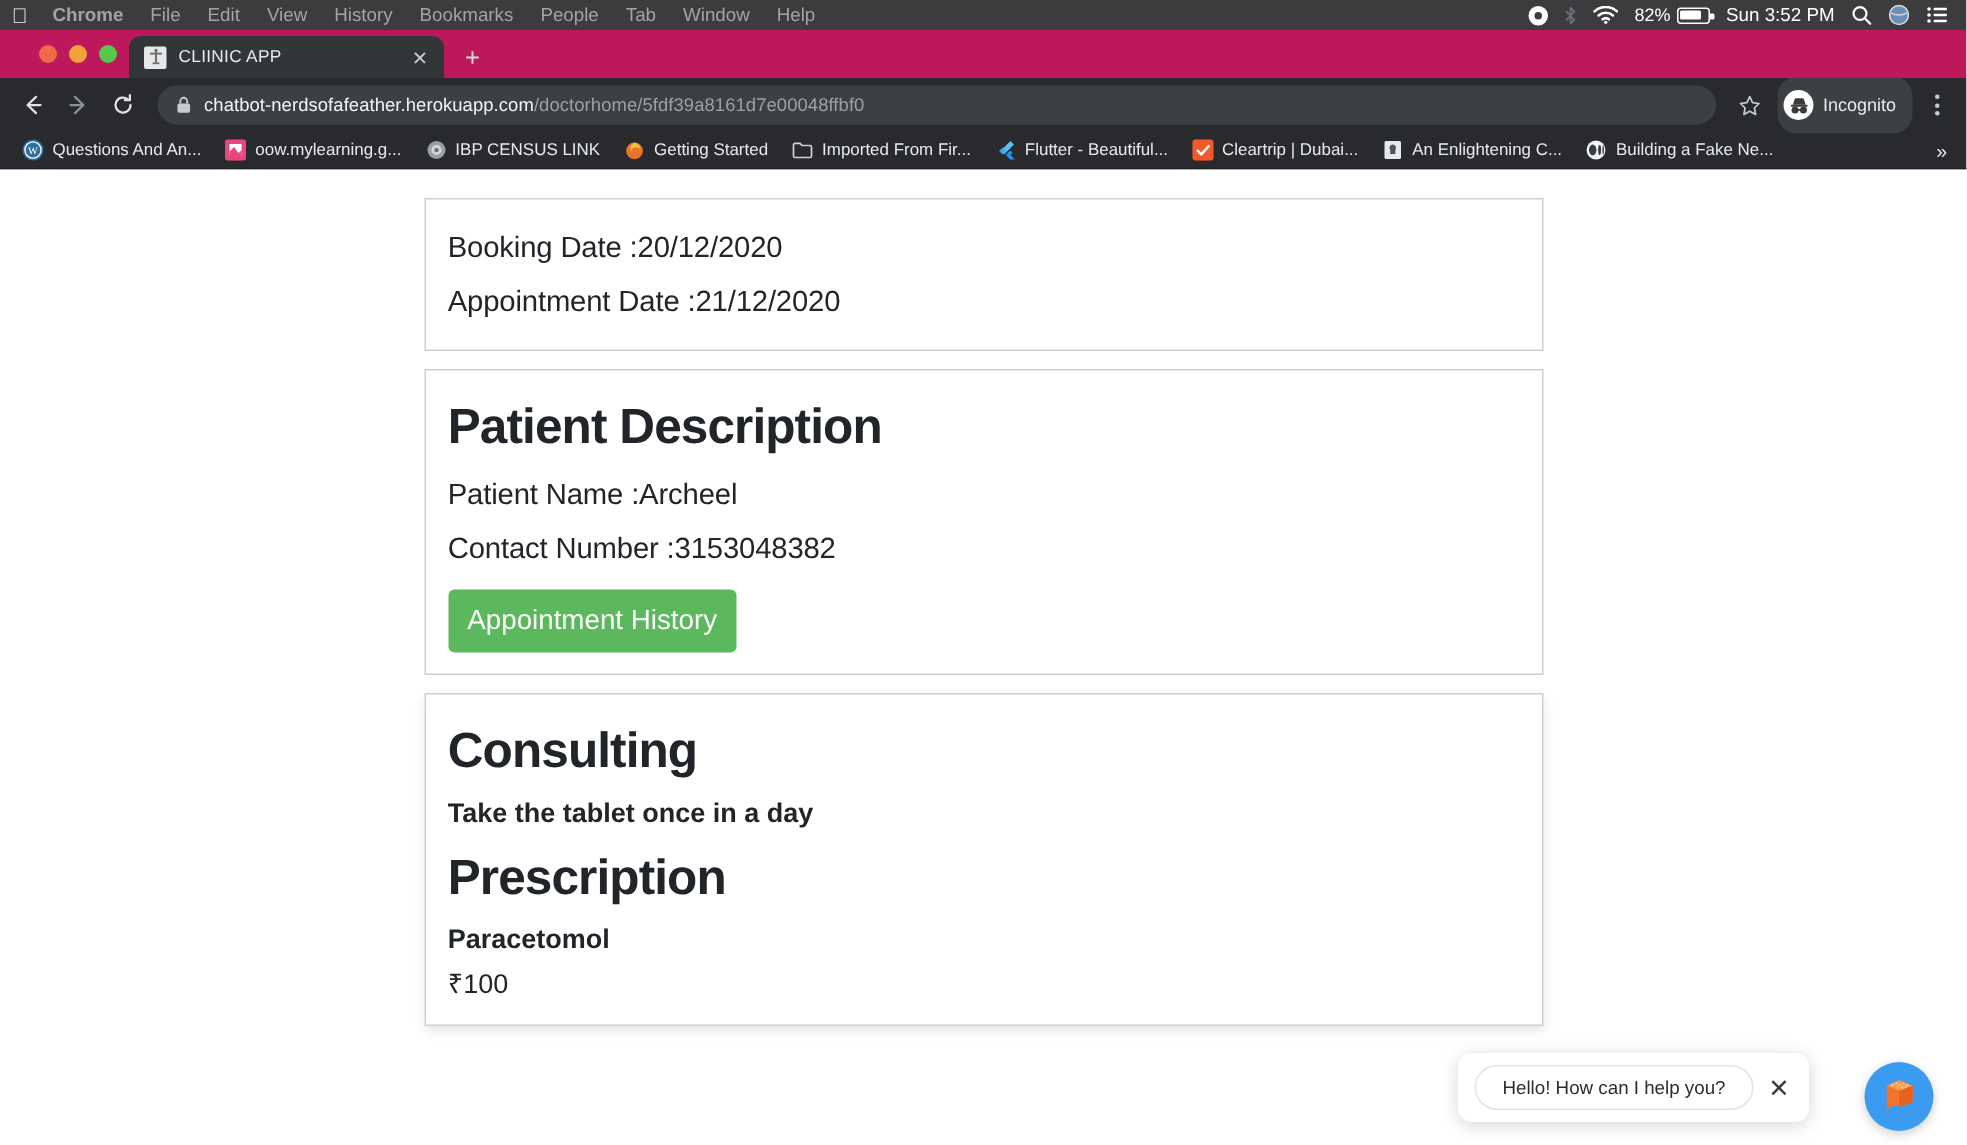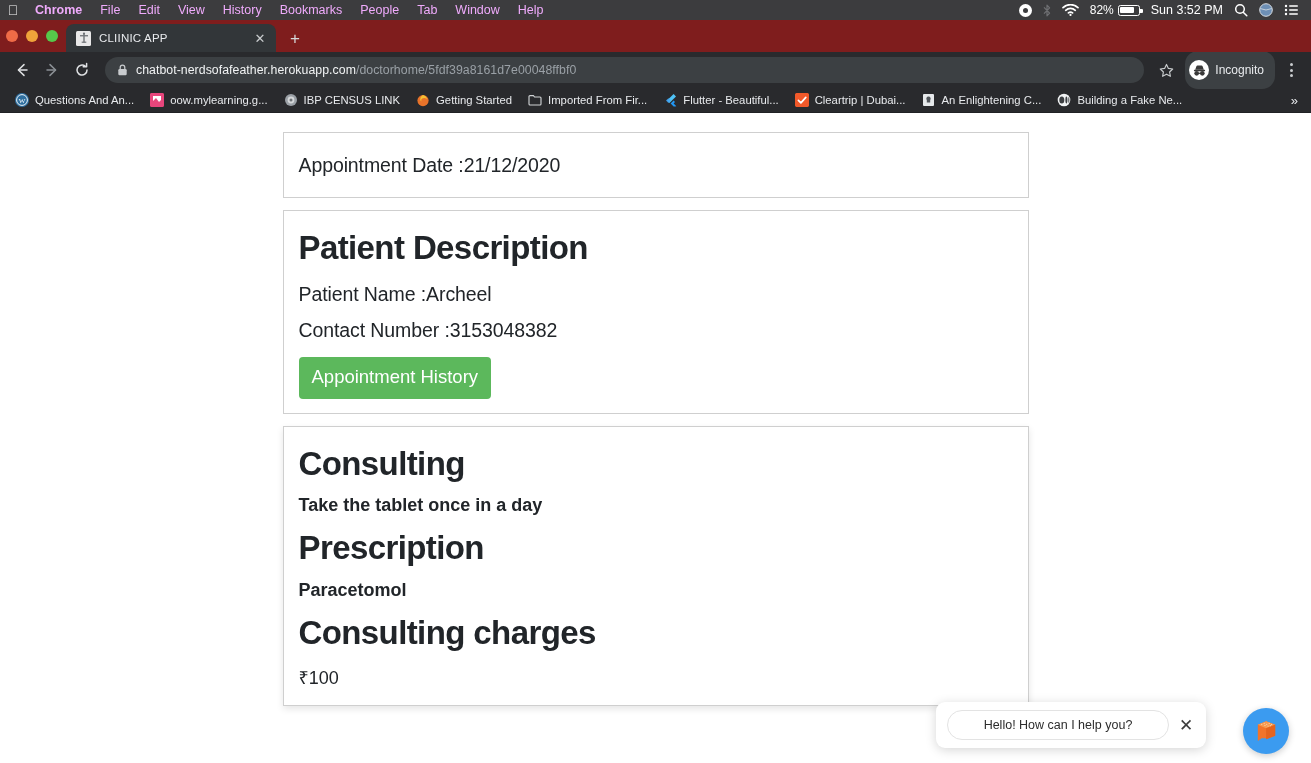--- a/index.html
+++ b/index.html
@@ -18,21 +18,21 @@
     display:flex; align-items:center;
     color:#ffffff;
     font-size:12.5px;
     padding:0 8px 0 0;
     position:relative;
   }
   .apple-logo {
     width:26px; display:flex; align-items:center; justify-content:center;
     font-size:14px; line-height:1; color:#f2f2f2;
   }
-  .menu-item { padding:0 9px; white-space:nowrap; font-size:12.5px; color:#f0abfc; }
+  .menu-item { padding:0 9px; white-space:nowrap; font-size:12.5px; color:#a3a3a3; }
   .menu-item.bold { font-weight:bold; }
   .menubar-right {
     margin-left:auto; display:flex; align-items:center; gap:11px; padding-right:4px;
   }
   .mb-icon { display:flex; align-items:center; justify-content:center; color:#ffffff; }
   .dot-rec {
     width:13px; height:13px; border-radius:50%;
     background:#ffffff; position:relative;
   }
   .dot-rec::after{
@@ -47,23 +47,23 @@
   }
   .batt-body::after{
     content:""; position:absolute; right:-4px; top:3.2px;
     width:2.3px; height:4px; background:#fff; border-radius:0 1px 1px 0;
   }
   .batt-fill { height:100%; width:78%; background:#fff; border-radius:1px; }
   .mb-time { font-size:12.5px; color:#fff; white-space:nowrap;text-align:right; }
 
   
   .tabstrip {
-    height:32px; background:#7f1d1d;
+    height:32px; background:#be185d;
     display:flex; align-items:flex-end; position:relative;
-    padding-left:4px;
+    padding-left:24px;
   }
   .traffic { display:flex; align-items:center; gap:8px; height:32px; padding:0 8px 0 2px; }
   .tl { width:12px; height:12px; border-radius:50%; }
   .tl.red { background:#ef6b47; }
   .tl.yellow { background:#f0a33a; }
   .tl.green { background:#56c84a; }
 
   .tab {
     width:210px; height:28px;
     background:#323639;
@@ -191,21 +191,21 @@
     border:none; border-radius:4px;
     margin-top:9px; cursor:pointer;
     font-family:"Liberation Sans", sans-serif;
   }
   .sec-body { font-size:18px; color:#212529; padding:4px 0 2px 0;font-weight:bold; }
   .money { font-size:18px; color:#212529; padding:4px 0 2px 0; position:relative; }
 
   
   .chat-bubble-box {
     position:absolute; right:105px; bottom:14px;
-    width:270px; height:46px;
+    width:234px; height:46px;
     background:#ffffff; border-radius:9px;
     box-shadow:0 2px 11px rgba(0,0,0,.17);
     display:flex; align-items:center; gap:6px;
     padding:0 9px 0 11px;
   }
   .chat-msg {
     flex:1; height:30px;
     border:1px solid #e3e3e3; border-radius:15px;
     display:flex; align-items:center; justify-content:center;
     font-size:12.5px; color:#2c2c2c; white-space:nowrap;
@@ -453,40 +453,40 @@
     <span class="bm-label">Building a Fake Ne...</span>
   </div>
   <div class="bm-overflow">»</div>
 </div>
 
 <div class="viewport">
   <div class="page-inner">
 
     <div class="card">
       <div style="padding:0 10px;">
+        <div class="line">Booking Date :20/12/2020</div>
         <div class="line">Appointment Date :21/12/2020</div>
       </div>
     </div>
 
     <div class="card">
       <div style="padding:0 10px;">
         <h2 class="heading">Patient Description</h2>
         <div class="line">Patient Name :Archeel</div>
         <div class="line">Contact Number :3153048382</div>
         <button class="btn-success">Appointment History</button>
       </div>
     </div>
 
     <div class="card shadowed">
       <div style="padding:0 10px;">
         <h2 class="heading">Consulting</h2>
         <div class="sec-body">Take the tablet once in a day</div>
         <h2 class="heading tight">Prescription</h2>
         <div class="sec-body">Paracetomol</div>
-        <h2 class="heading tight">Consulting charges</h2>
         <div class="money">₹100</div>
       </div>
     </div>
 
   </div>
 
   <div class="chat-bubble-box">
     <div class="chat-msg">Hello! How can I help you?</div>
     <div class="chat-close">✕</div>
   </div>

